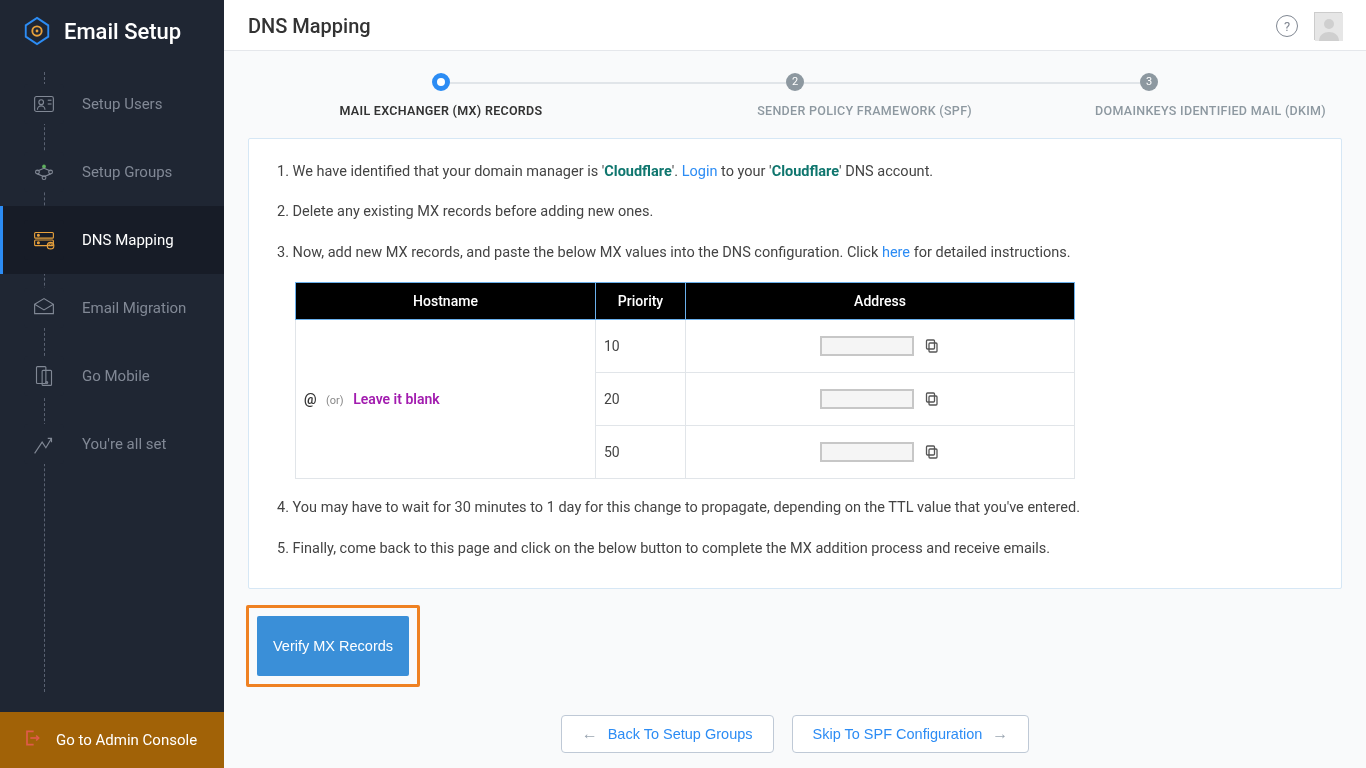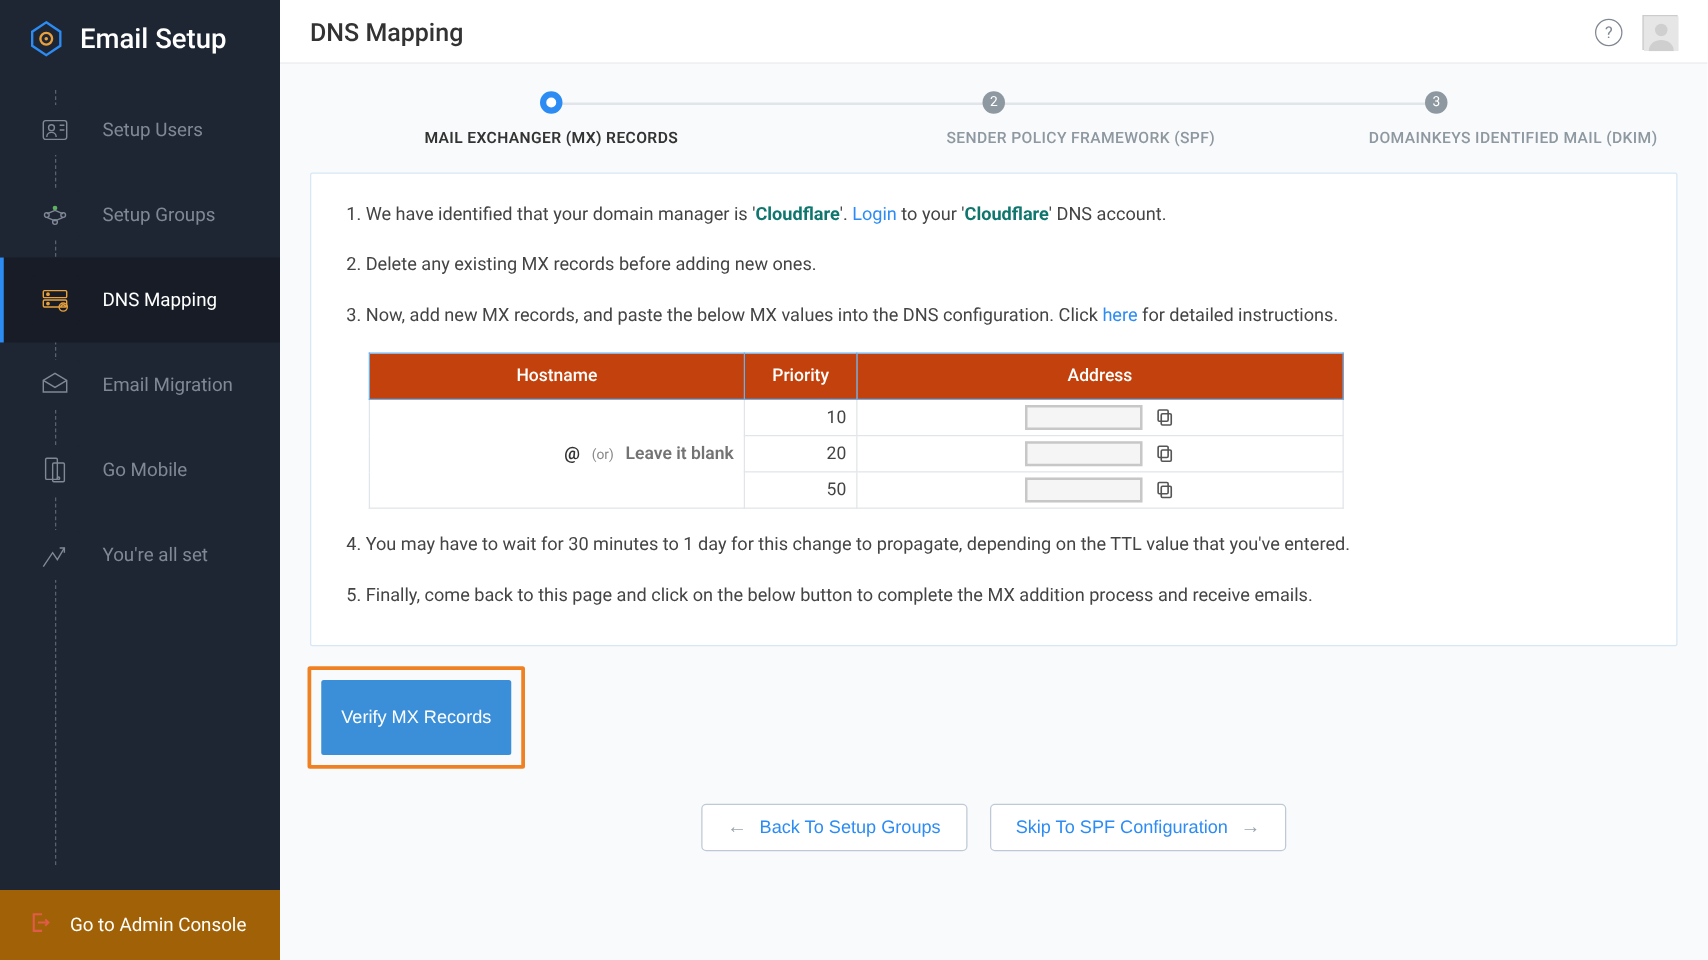--- a/index.html
+++ b/index.html
@@ -37,26 +37,26 @@
   .step-line { position:absolute; top:9px; height:2px; background:#e1e5e9; }
   .step .line-right { left:50%; right:-50%; }
   .step-label { font-size:12.5px; letter-spacing:0.3px; color:#333; font-weight:600; }
   .step:not(.active) .step-label { color:#8d98a0; font-weight:500;text-align:right; }
   
   .panel { margin:10px 24px 0 24px; background:#fff; border:1px solid #d6e7f5; border-radius:2px; padding:22px 28px 28px 28px; color:#444; }
   .panel p { margin-bottom:18px; font-size:14.5px; line-height:1.55; }
   .panel a { color:#2c8cf4; text-decoration:none; }
   .panel b { color:#0f766e; }
   .mx-table { width:780px; margin:2px 0 18px 18px; border-collapse:collapse; border:1px solid #e1e5e9; }
-  .mx-table th { background:#c2410c; color:#fff; font-weight:500; font-size:14px; padding:10px 8px; border:1px solid #6ab0ec; }
-  .mx-table td { border:1px solid #e1e5e9; padding:4px 8px; text-align:right; font-size:14px; color:#444; }
+  .mx-table th { background:#000000; color:#fff; font-weight:500; font-size:14px; padding:10px 8px; border:1px solid #6ab0ec; }
+  .mx-table td { border:1px solid #e1e5e9; padding:16px 8px; text-align:left; font-size:14px; color:#444; }
   .hostcell { line-height:1.4; }
   .hostcell .at { font-weight:600; color:#333; }
   .hostcell .or { font-size:11px; color:#888; margin:0 6px; }
-  .hostcell .blank { font-weight:600; color:#737373; }
+  .hostcell .blank { font-weight:600; color:#a21caf; }
   .addr-cell { display:flex; align-items:center; justify-content:center; gap:10px; }
   .addr-box { width:94px; height:20px; border:2px solid #c7c7c7; background:#f5f5f5; }
   .copy-icon { width:16px; height:16px; cursor:pointer; }
   
   .verify-wrap { margin:16px 0 0 22px; display:inline-block; border:3px solid #ef8122; padding:8px; border-radius:2px; }
   .btn-primary { background:#3a8fd8; color:#fff; border:none; padding:22px 16px; font-size:14.5px; font-weight:500; border-radius:2px; cursor:pointer; }
   .bottom-actions { display:flex; justify-content:center; gap:18px; margin-top:28px; }
   .btn-outline { border:1px solid #bfc9d6; background:#fff; color:#2c8cf4; padding:10px 20px; font-size:14.5px; border-radius:4px; cursor:pointer; display:flex; align-items:center; gap:10px; }
   .arrow { font-size:16px; line-height:1; color:#9aa5b1; }
 </style>

